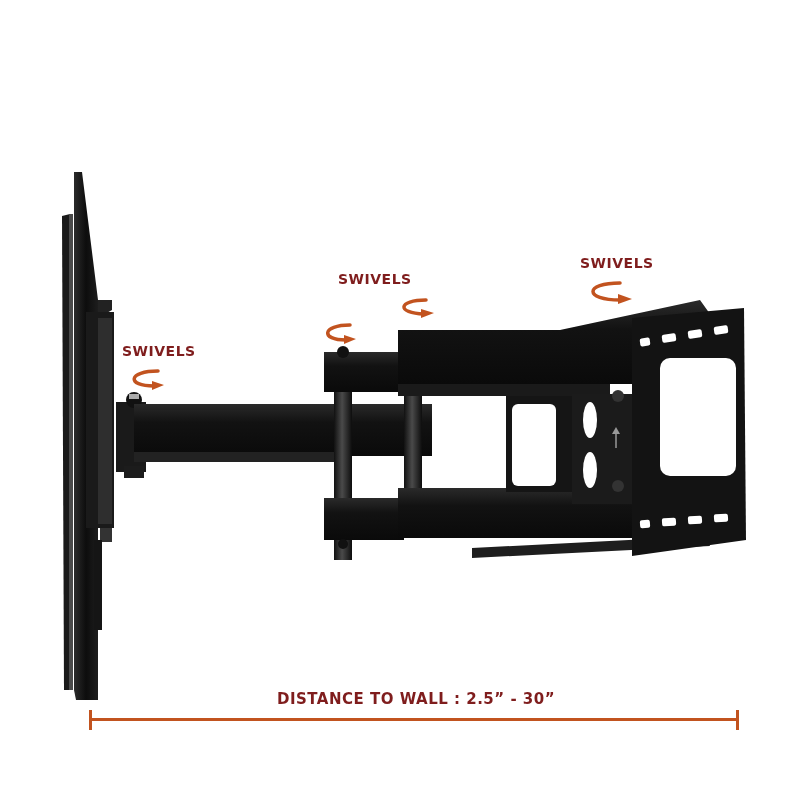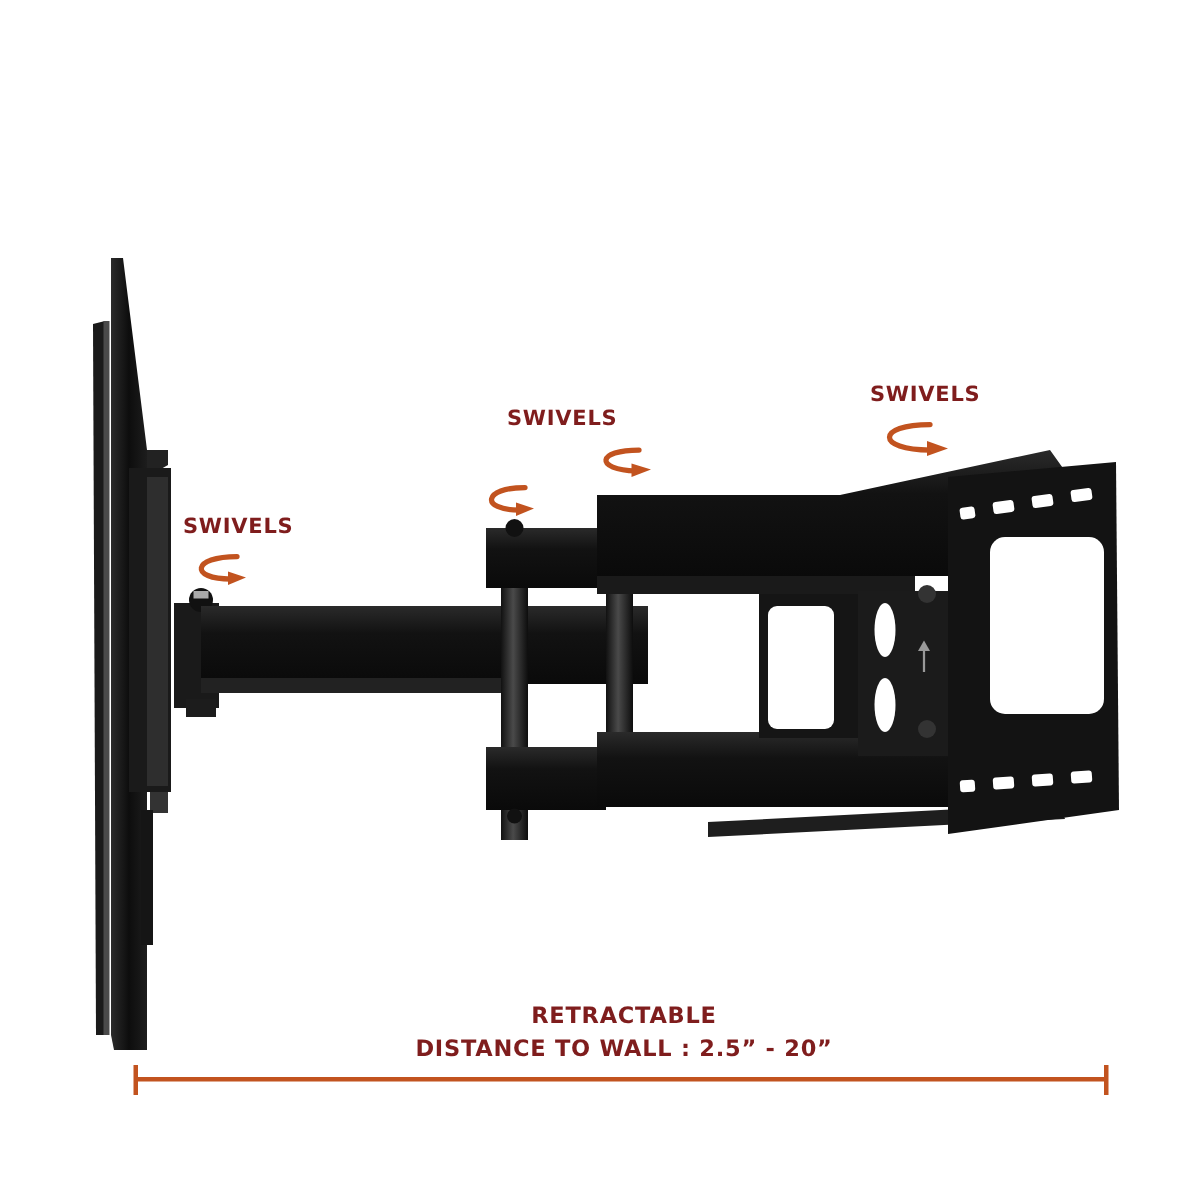--- a/index.html
+++ b/index.html
@@ -126,20 +126,19 @@
         <path d="M620,283 C584,283 584,300 620,300"></path>
         <polygon points="618,294 632,299 618,304" fill="#c2531f" stroke="none"></polygon>
       </g>
     </g>
   </svg>
 
   <div class="label swivel-label" style="left:122px; top:343px;">SWIVELS</div>
   <div class="label swivel-label" style="left:338px; top:271px;">SWIVELS</div>
   <div class="label swivel-label" style="left:580px; top:255px;">SWIVELS</div>
 
-  <div class="label caption" style="top:668px;">RETRACTABLE</div>
-  <div class="label caption" style="top:690px;">DISTANCE TO WALL : 2.5” - 20”</div>
+  <div class="label caption" style="top:690px;">DISTANCE TO WALL : 2.5” - 30”</div>
 
   <div class="measure-line" style="left:90px; top:718px; width:648px; height:3px;"></div>
   <div class="measure-line" style="left:89px; top:710px; width:3px; height:20px;"></div>
   <div class="measure-line" style="left:736px; top:710px; width:3px; height:20px;"></div>
 
 </div>
 
 </body></html>

